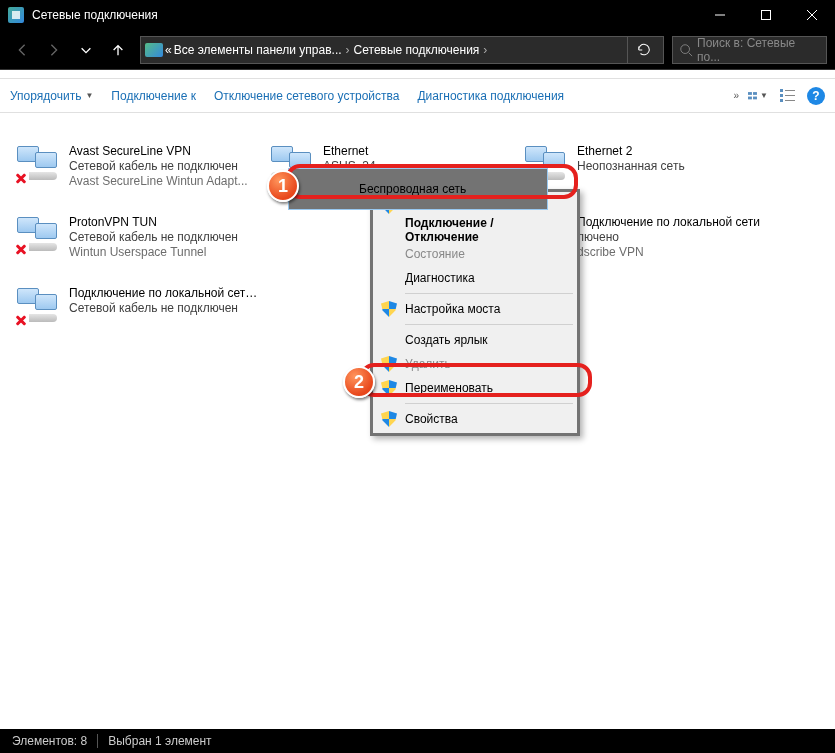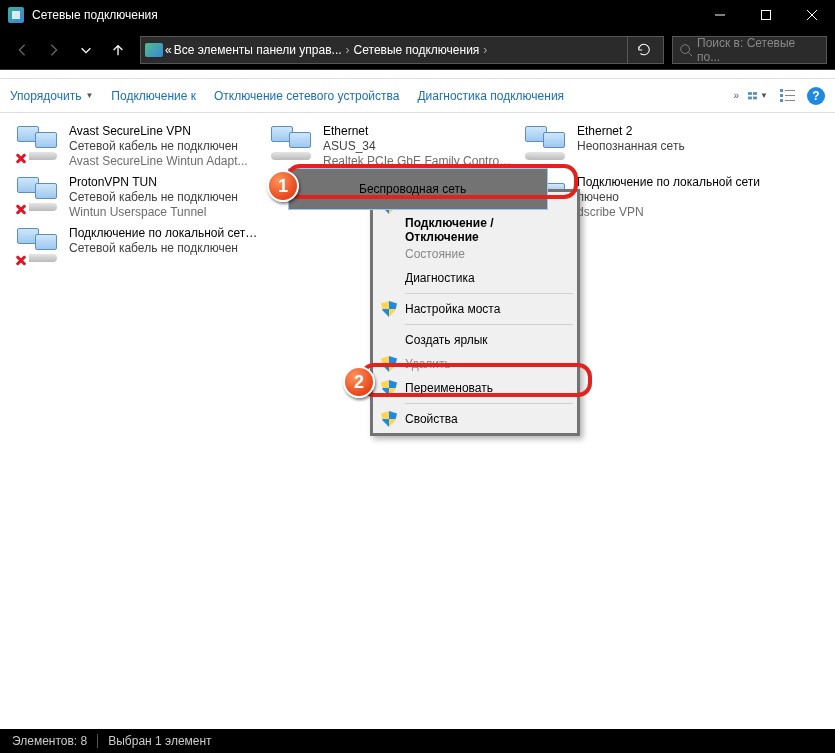--- a/index.html
+++ b/index.html
@@ -32,21 +32,21 @@
 .toolbar { background: #fff; height: 35px; border-bottom: 1px solid #e0e0e0; display: flex; align-items: center; padding: 0 10px; gap: 18px; font-size: 12px; color: #1a6fb5; margin-top:8px; border-top: 1px solid #e0e0e0;}
 .tool-item { display: flex; align-items: center; gap: 4px; cursor: pointer; }
 .tool-item .drop { font-size: 8px; color: #555; }
 .tool-right { margin-left: auto; display: flex; align-items: center; gap: 8px; }
 .view-btn { width:22px; height:22px; display:flex; align-items:center; justify-content:center; border:1px solid transparent; }
 .help-btn { width: 18px; height: 18px; background: #1e88e5; color: #fff; border-radius: 50%; font-size: 12px; display: flex; align-items: center; justify-content: center; font-weight: bold; }
 
 
 .content { flex: 1; background: #fff; position: relative; padding: 8px 12px; }
 .conn-grid { display: flex; flex-wrap: wrap; }
-.conn-item { width: 254px; display: flex; align-items: flex-start; padding: 3px; gap: 6px; }
+.conn-item { width: 254px; display: flex; align-items: flex-start; padding: 3px; gap: 6px; margin-top: 20px; }
 .conn-icon { width: 48px; height: 40px; flex-shrink: 0; position: relative; }
 .conn-icon .monitors { position:absolute; top:2px; left:2px; width:42px; height:26px; }
 .conn-icon .mon { position:absolute; width:22px; height:16px; border:1px solid #5a8fc0; background: linear-gradient(#cfe6fb,#9ec9f0); border-radius:2px; }
 .conn-icon .mon.m1 { left:0; top:0; }
 .conn-icon .mon.m2 { left:18px; top:6px; }
 .conn-icon .cable { position:absolute; bottom:4px; left:2px; width:40px; height:8px; border-radius:4px; background:linear-gradient(#e5e5e5,#bbb); }
 .conn-icon .x-mark { position:absolute; bottom:-2px; left:-2px; width:16px; height:16px; background:#fff; }
 .conn-icon .x-mark::before, .conn-icon .x-mark::after { content:""; position:absolute; left:2px; top:7px; width:12px; height:3px; background:#e81123; border-radius:1px; }
 .conn-icon .x-mark::before { transform: rotate(45deg); }
 .conn-icon .x-mark::after { transform: rotate(-45deg); }

